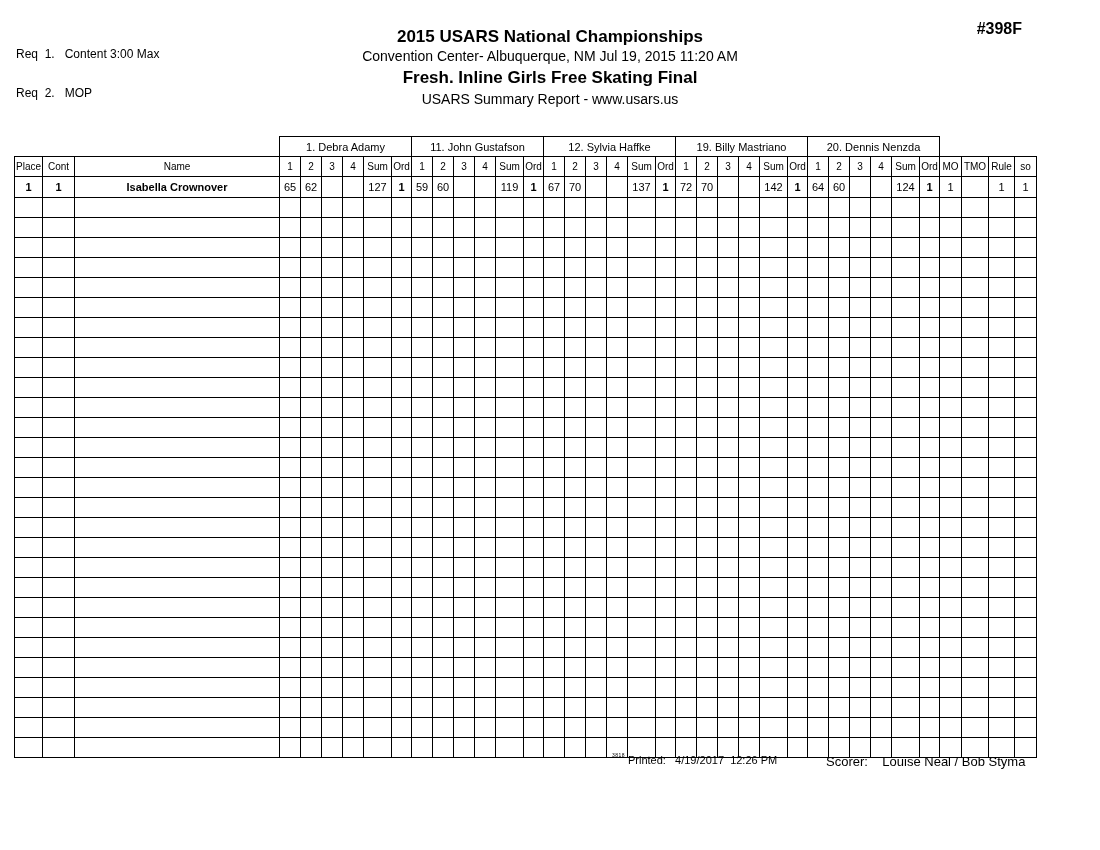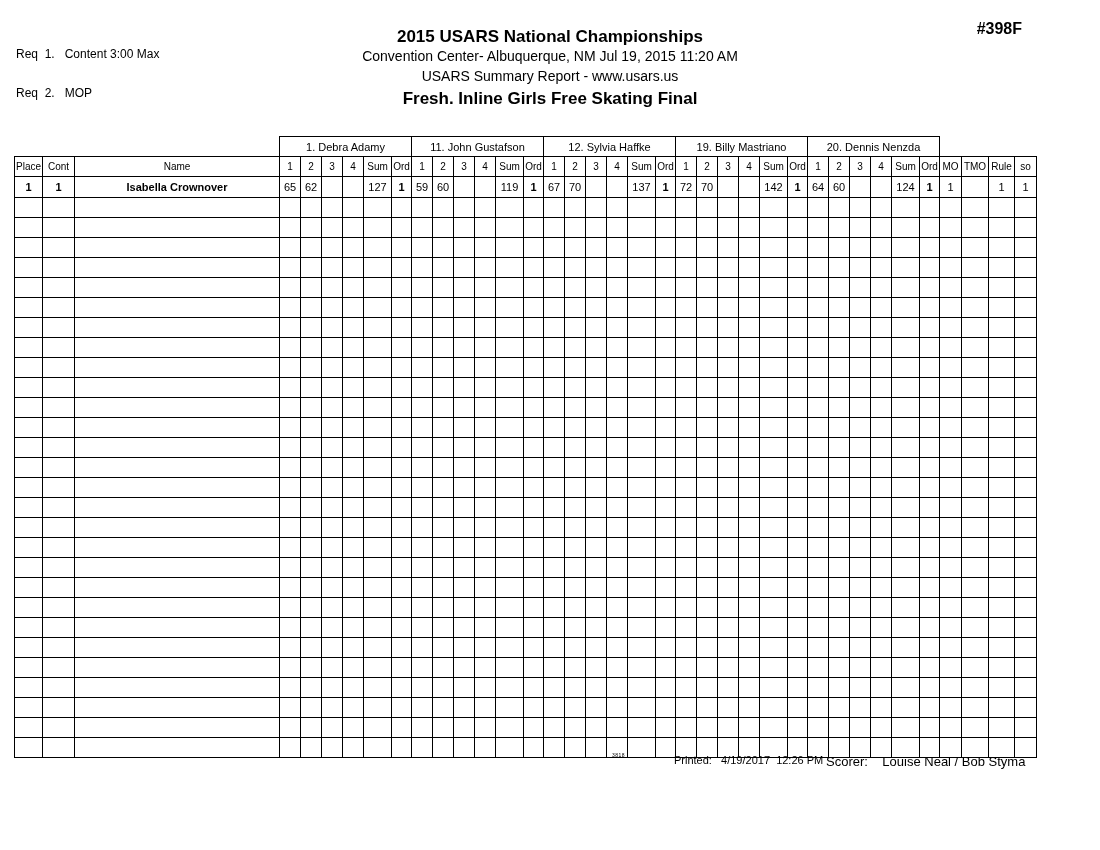--- a/index.html
+++ b/index.html
@@ -133,21 +133,21 @@
   }
   #form-no {
     position: absolute;
     left: 612px;
     top: 2px;
     font-size: 5px;
     letter-spacing: .5px;
   }
   #printed {
     position: absolute;
-    left: 674px;
+    left: 628px;
     top: 4px;
     font-size: 11px;
     white-space: pre;
   }
   #scorer {
     position: absolute;
     left: 806px;
     top: 4px;
     font-size: 13px;
     white-space: pre;
@@ -158,22 +158,22 @@
 <body>
 
 <div id="req-block">
   <span class="req-line">Req  1.   Content 3:00 Max</span>
   <span class="req-line">Req  2.   MOP</span>
 </div>
 
 <div id="header">
   <div id="title-main">2015 USARS National Championships</div>
   <div id="title-venue">Convention Center- Albuquerque, NM  Jul 19, 2015  11:20 AM</div>
+  <div id="title-event">Fresh. Inline Girls Free Skating Final</div>
   <div id="title-report">USARS Summary Report - www.usars.us</div>
-  <div id="title-event">Fresh. Inline Girls Free Skating Final</div>
 </div>
 <div id="event-code">#398F</div>
 
 <div id="sheet">
   <table class="grid">
     <colgroup>
       <col style="width:28px">
         <col style="width:32px">
         <col style="width:205px">
       <col style="width:21px">

